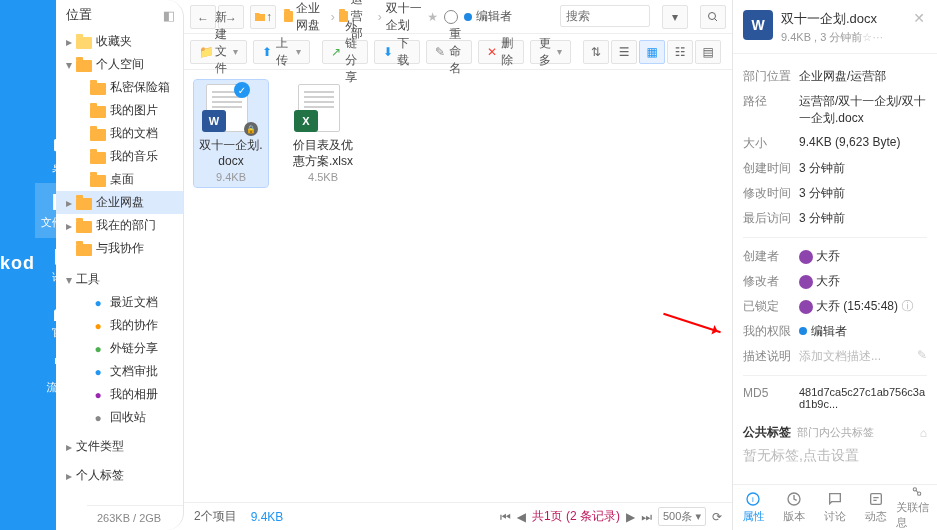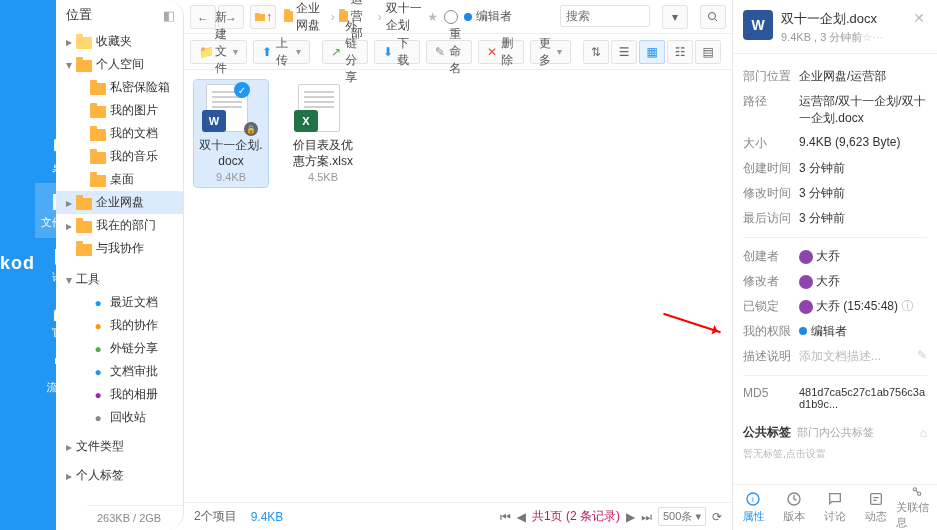--- a/index.html
+++ b/index.html
@@ -84,21 +84,21 @@
 .det-title { font-size: 13px; color: #333; }
 .det-sub { font-size: 11px; color: #999; margin-top: 2px; display: flex; align-items: center; gap: 0; }
 .det-close { color: #bbb; cursor: pointer; font-size: 14px; padding: 0 4px; }
 .det-body { flex: 1; padding: 10px; overflow-y: auto; }
 .prop-row { display: flex; font-size: 12px; padding: 4px 0; }
 .prop-k { width: 56px; color: #888; flex-shrink: 0; }
 .prop-v { color: #333; word-break: break-all; flex: 1; }
 .prop-v .av { width: 14px; height: 14px; border-radius: 50%; background: #8e44ad; display: inline-block; vertical-align: middle; margin-right: 3px; }
 .sec-title { font-size: 12px; color: #333; font-weight: 600; margin-top: 10px; display: flex; align-items: center; gap: 6px; }
 .sec-title .hint { font-size: 11px; color: #aaa; font-weight: normal; }
-.sec-empty { font-size: 10px; color: #bbb; margin: 6px 0 24px; }
+.sec-empty { font-size: 14px; color: #bbb; margin: 6px 0 24px; }
 .det-tabs { height: 46px; border-top: 1px solid #eee; display: flex; }
 .det-tab { flex: 1; display: flex; flex-direction: column; align-items: center; justify-content: center; font-size: 11px; color: #888; cursor: pointer; gap: 2px; }
 .det-tab.active { color: #2196f3; }
 .det-tab svg { width: 16px; height: 16px; fill: currentColor; }
 
 .icn-circle { width: 14px; height: 14px; border: 1.5px solid #888; border-radius: 50%; display: inline-block; }
 </style>
 </head>
 <body>
 

